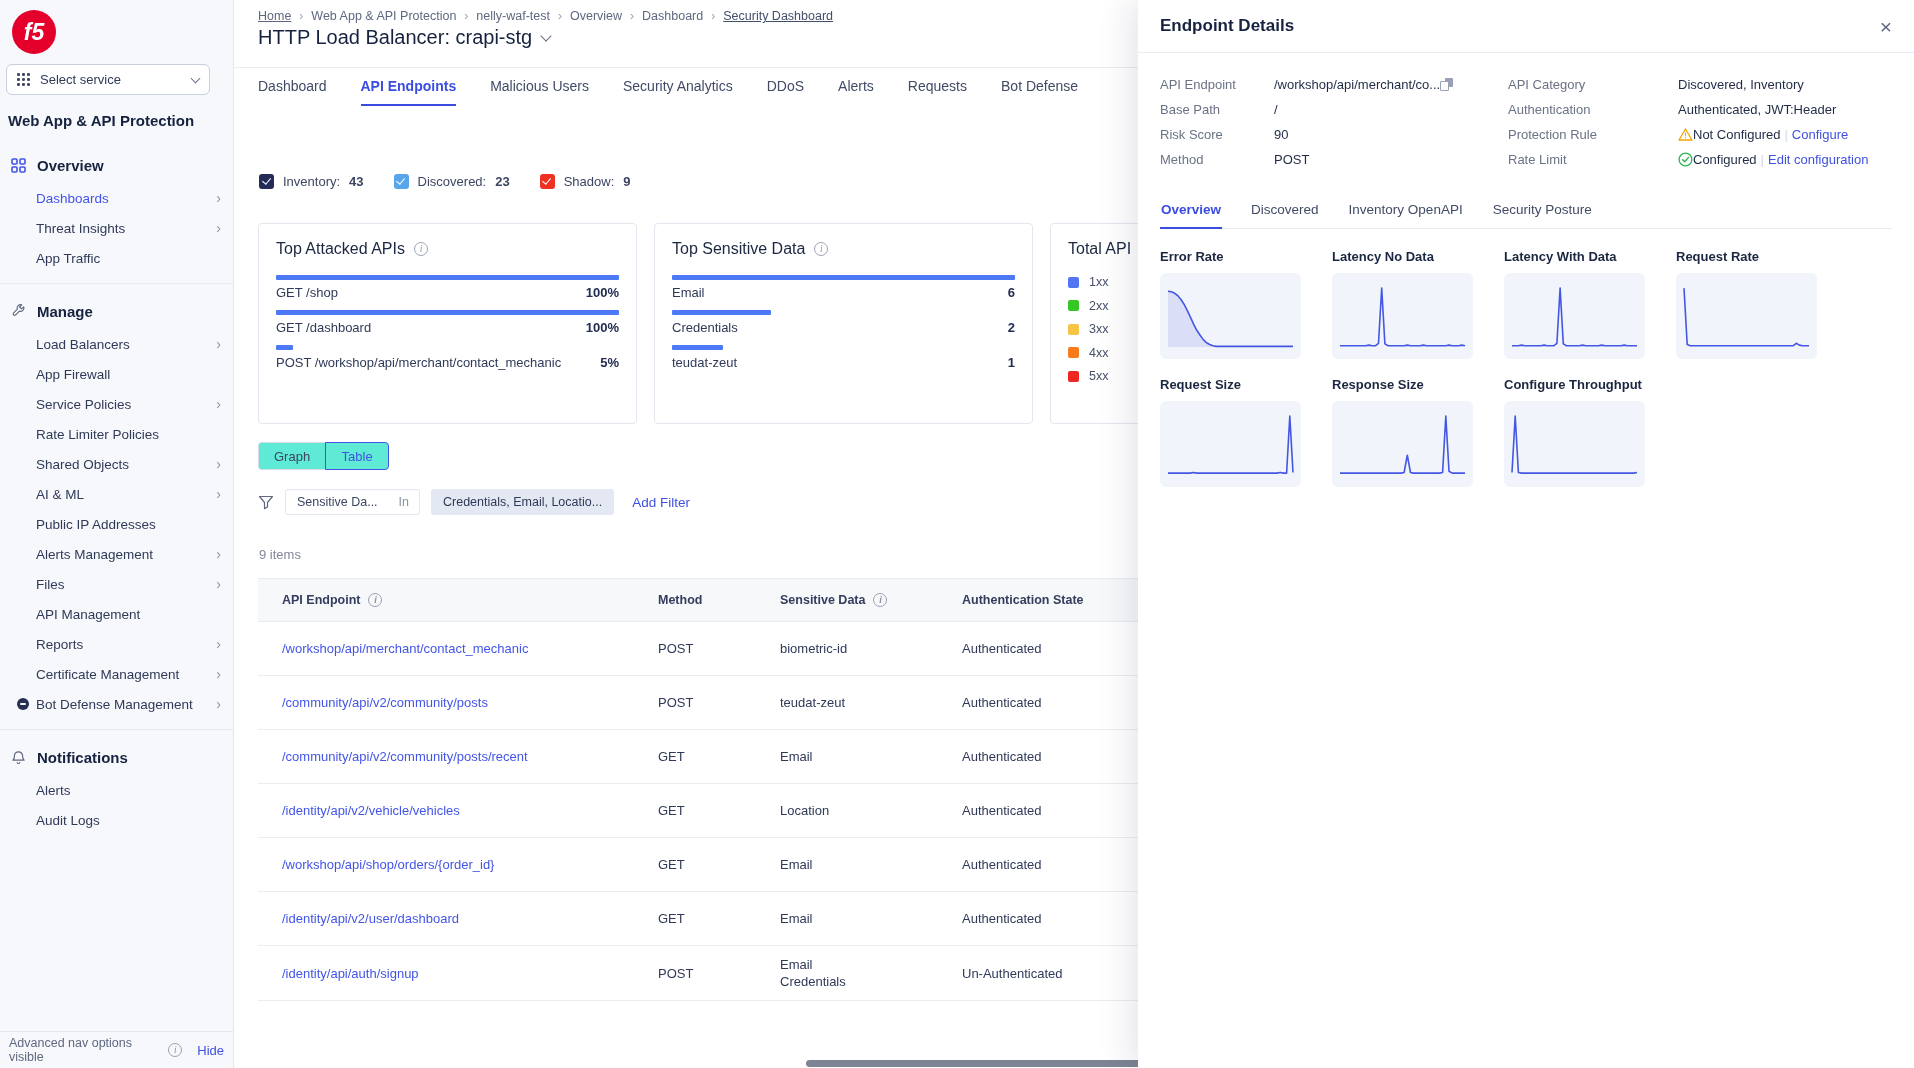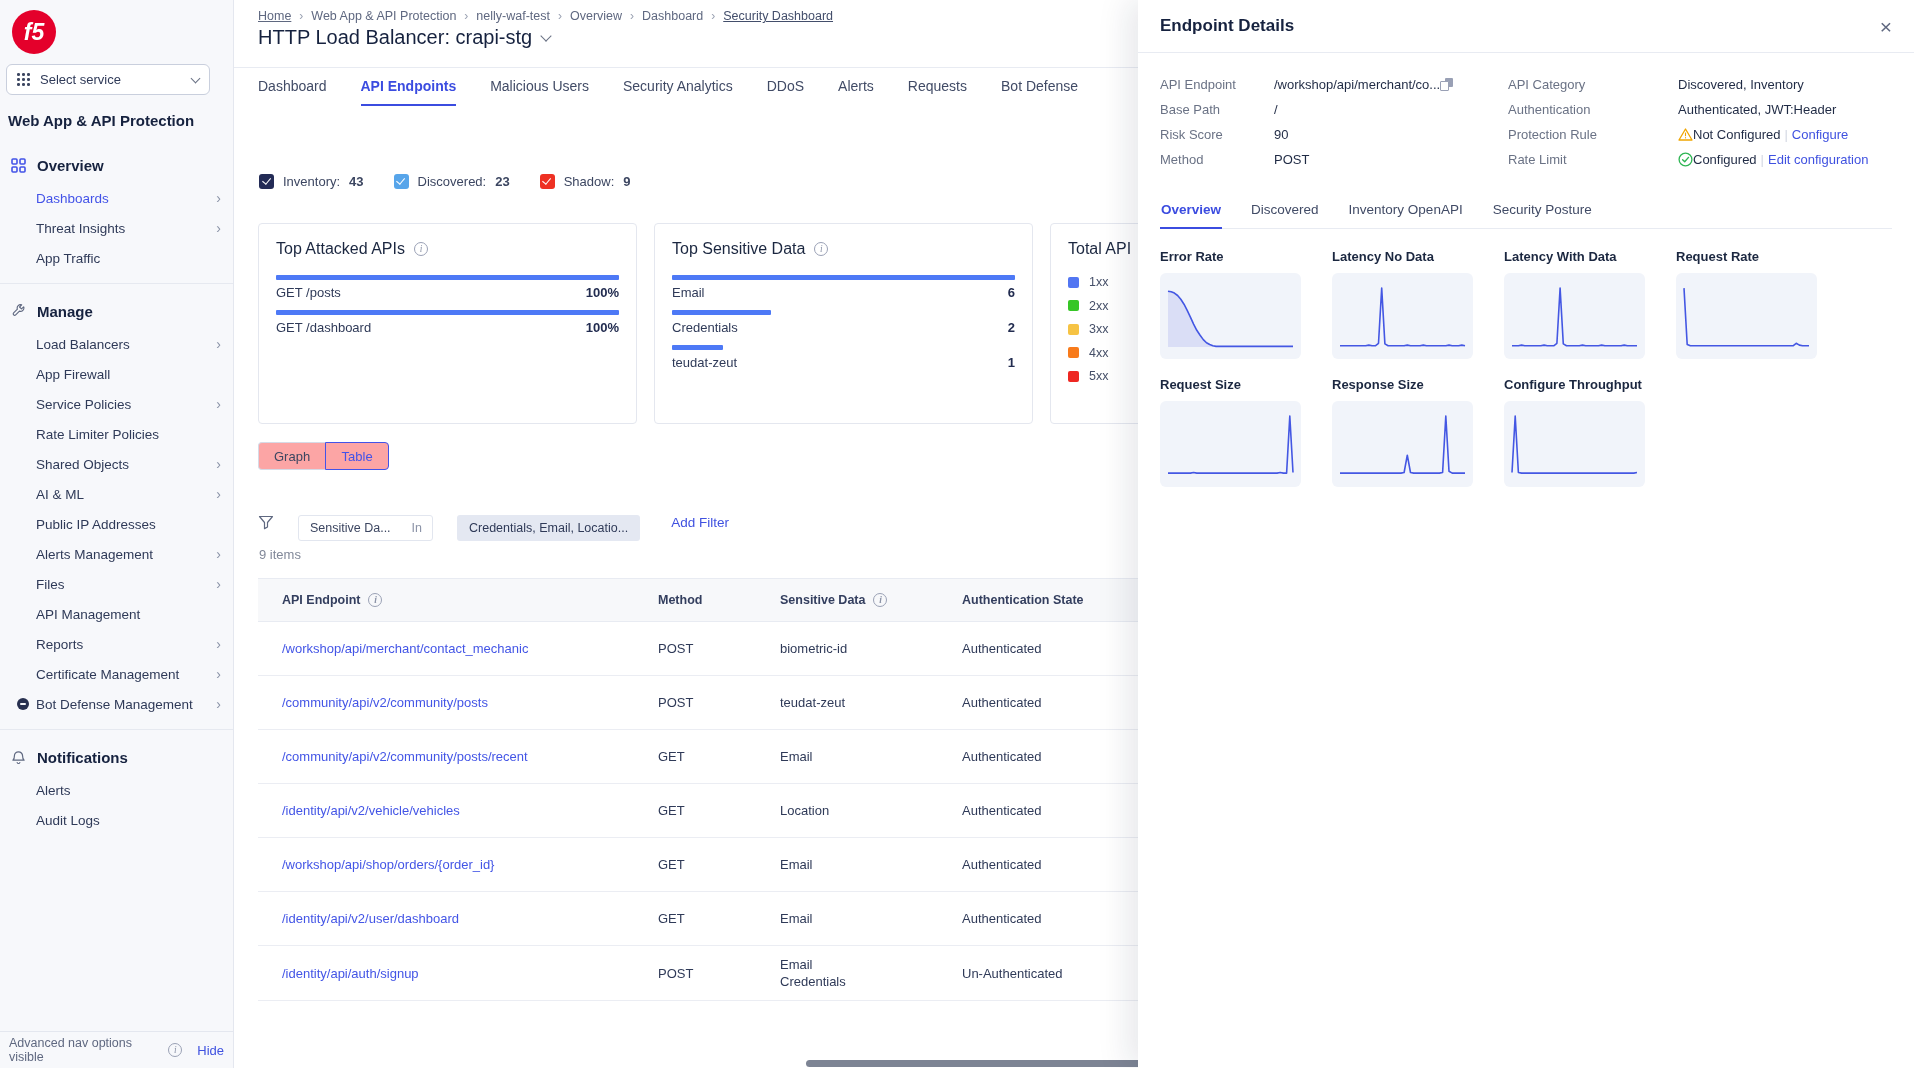--- a/index.html
+++ b/index.html
@@ -51,25 +51,25 @@
   .card-title{font-size:16px;font-weight:500;color:#1b2740;display:flex;align-items:center;gap:9px;margin-bottom:17px;white-space:nowrap;}
   .bar-row{margin-bottom:8px;}
   .bar{height:5px;background:#4d79f6;border-radius:1px;margin-bottom:4px;}
   .bar-line{display:flex;justify-content:space-between;font-size:13px;color:#2f3a58;line-height:18px;gap:10px;}
   .bar-label{white-space:nowrap;overflow:hidden;text-overflow:ellipsis;}
   .bar-val{font-weight:700;color:#222c50;}
   .total-legend{display:flex;flex-direction:column;gap:9.5px;margin-top:2px;}
   .tl-row{display:flex;align-items:center;gap:10px;font-size:12.5px;color:#454f68;}
   .tl-swatch{width:11px;height:11px;border-radius:2px;flex:none;}
   .toggle{position:absolute;left:24px;top:442px;display:flex;}
-  .toggle-btn{min-width:64px;height:28px;box-sizing:border-box;border:1px solid #d6dae6;background:#fca5a5;font-size:13px;color:#3c4661;display:flex;align-items:center;justify-content:center;padding:0 15px;cursor:pointer;}
+  .toggle-btn{min-width:64px;height:28px;box-sizing:border-box;border:1px solid #d6dae6;background:#5eead4;font-size:13px;color:#3c4661;display:flex;align-items:center;justify-content:center;padding:0 15px;cursor:pointer;}
   .toggle-btn:first-child{border-radius:4px 0 0 4px;border-right:none;}
   .toggle-btn:last-child{border-radius:0 4px 4px 0;}
   .toggle-btn.active{border:1px solid #4353e8;color:#4353e8;}
-  .filter-row{position:absolute;left:24px;top:515px;display:flex;gap:24px;font-size:12.5px;}
+  .filter-row{position:absolute;left:24px;top:489px;display:flex;align-items:center;gap:11px;font-size:12.5px;}
   .filter-field{display:flex;border:1px solid #e2e6ef;border-radius:3px;background:#fff;align-items:center;}
   .ff-name{padding:5px 11px;color:#3c4661;}
   .ff-op{padding:5px 10px;color:#8b93a7;}
   .filter-chip{background:#e4e8f2;border-radius:3px;padding:6px 12px;color:#2f3a58;cursor:pointer;}
   .add-filter{color:#3f51e0;font-size:13.5px;margin-left:7px;cursor:pointer;}
   .items-count{position:absolute;left:25px;top:547px;font-size:13px;color:#818899;}
   .tablewrap{position:absolute;left:24px;top:578px;width:906px;}
   table{border-collapse:collapse;width:100%;table-layout:fixed;}
   thead th{background:#f7f8fa;border-top:1px solid #e8ebf2;border-bottom:1px solid #e8ebf2;font-size:12.5px;font-weight:700;color:#333e5e;text-align:left;height:42px;padding:0 8px 0 0;}
   thead th:first-child{padding-left:24px;}
@@ -283,29 +283,36 @@
     <div class="cards">
       <div class="card">
         <div class="card-title">
           <span>Top Attacked APIs</span>
           <span class="info-i">i</span>
         </div>
         <div>
             <div class="bar-row">
               <div class="bar" style="width: 100%;"></div>
               <div class="bar-line">
-                <span class="bar-label">GET /posts</span>
+                <span class="bar-label">GET /shop</span>
                 <span class="bar-val">100%</span>
               </div>
             </div>
             <div class="bar-row">
               <div class="bar" style="width: 100%;"></div>
               <div class="bar-line">
                 <span class="bar-label">GET /dashboard</span>
                 <span class="bar-val">100%</span>
+              </div>
+            </div>
+            <div class="bar-row">
+              <div class="bar" style="width: 5%;"></div>
+              <div class="bar-line">
+                <span class="bar-label">POST /workshop/api/merchant/contact_mechanic</span>
+                <span class="bar-val">5%</span>
               </div>
             </div>
           </div>
       </div>
       <div class="card">
         <div class="card-title">
           <span>Top Sensitive Data</span>
           <span class="info-i">i</span>
         </div>
         <div>

